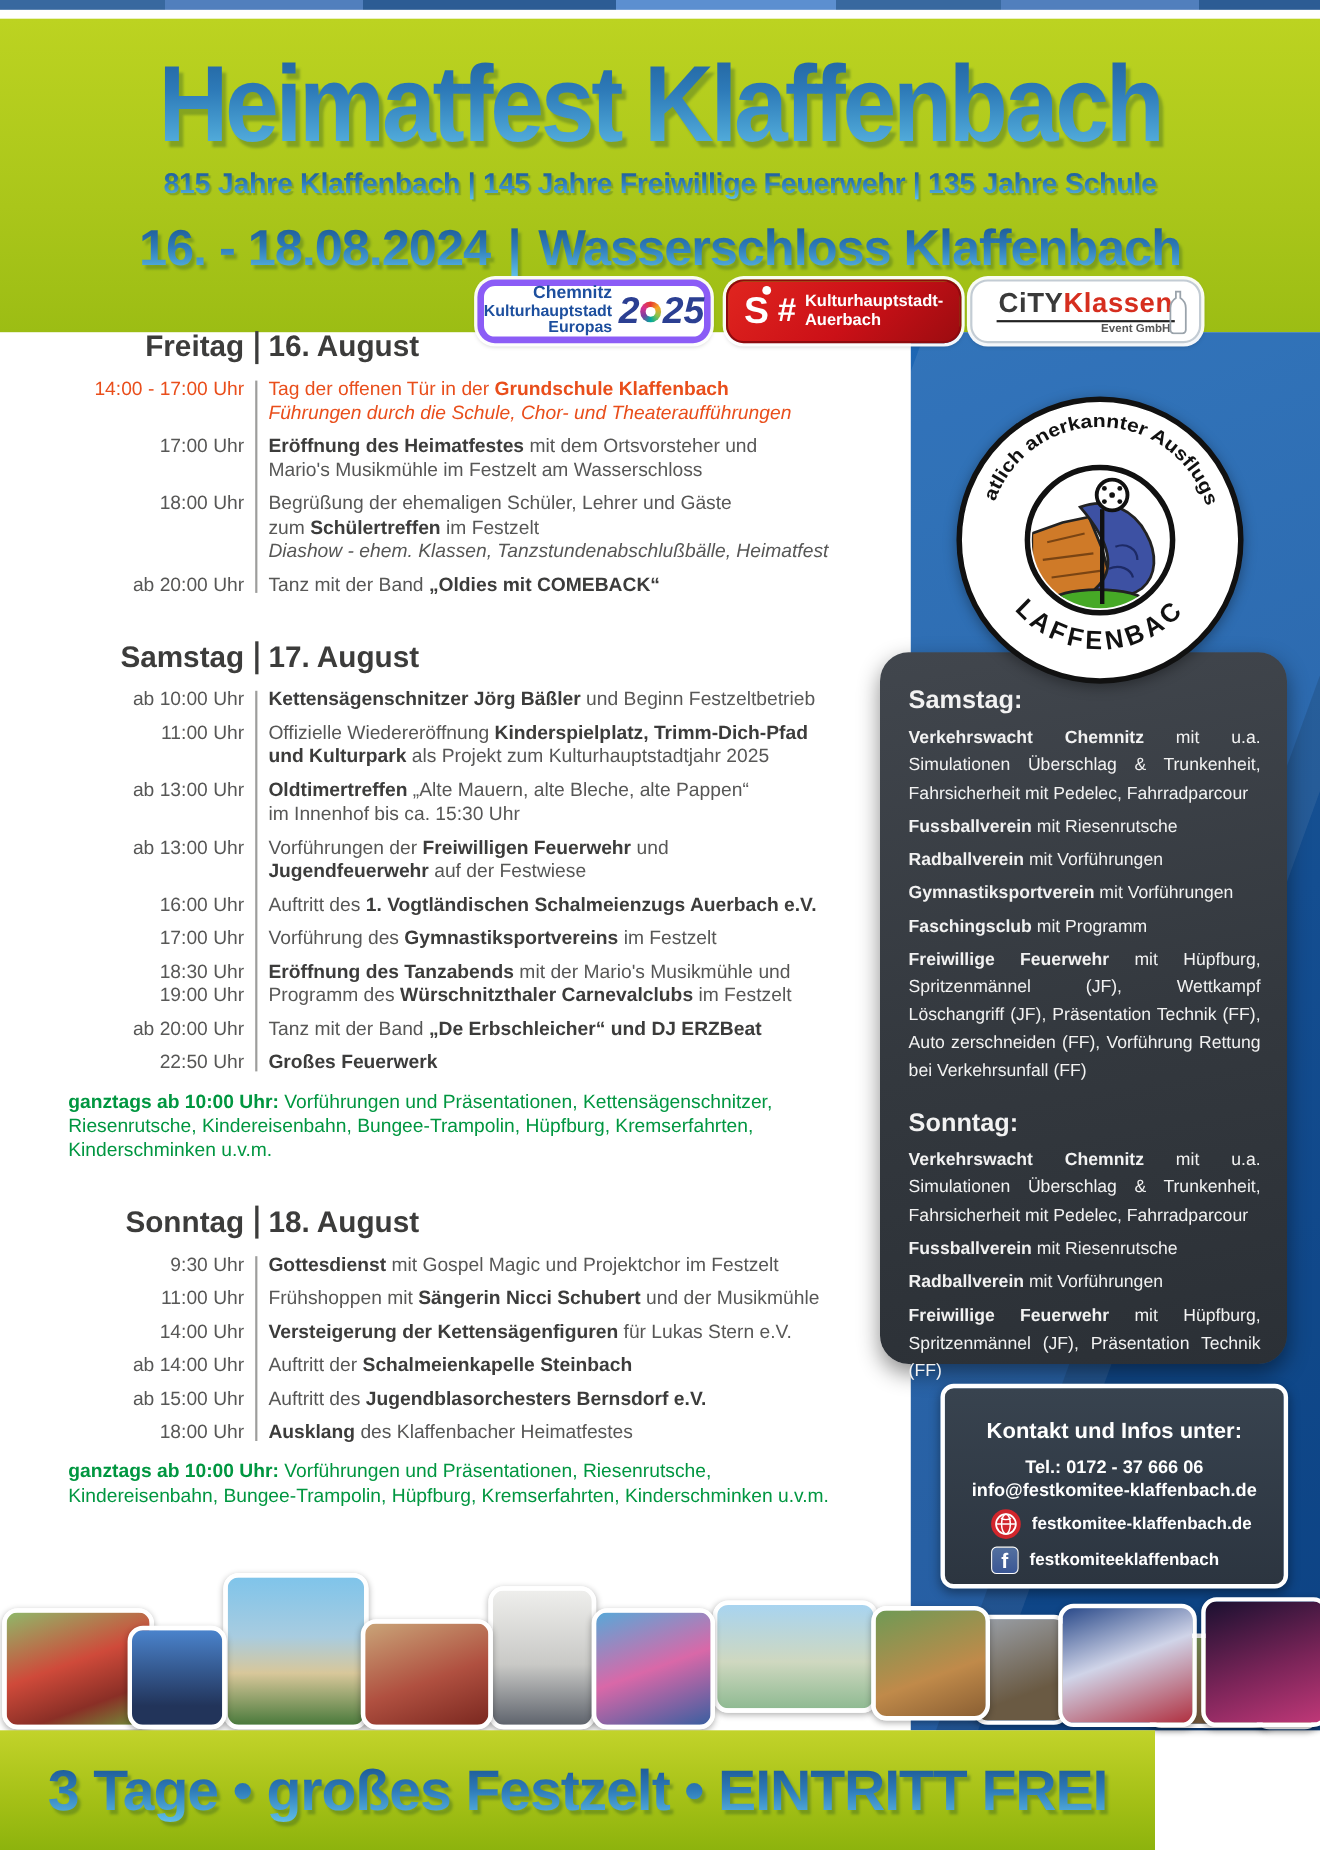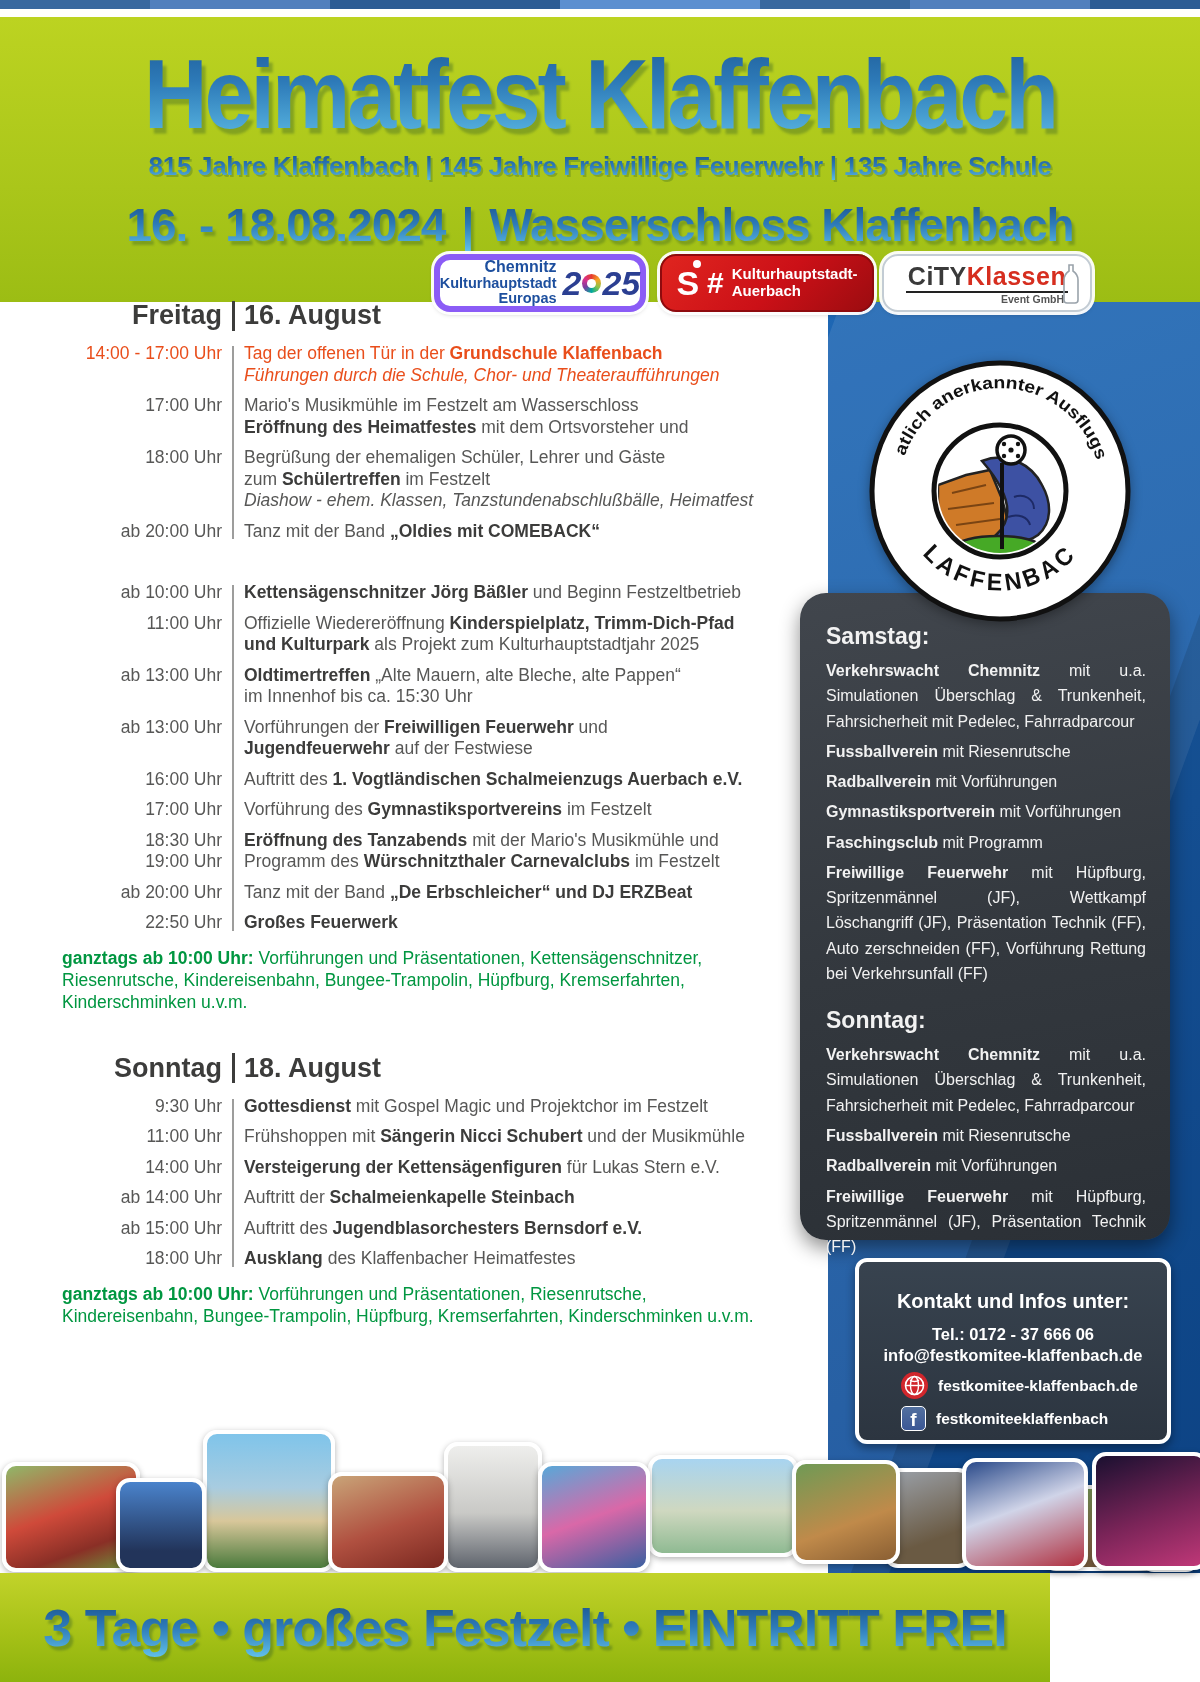--- a/index.html
+++ b/index.html
@@ -259,22 +259,22 @@
               <div class="line"><span>Tag der offenen Tür in der </span><span class="b">Grundschule Klaffenbach</span></div>
               <div class="line it"><span>Führungen durch die Schule, Chor- und Theateraufführungen</span></div>
             </div>
           </div>
           <div class="row">
             <div class="time">
               <div>17:00 Uhr</div>
             </div>
             <div class="spacer"></div>
             <div class="text">
+              <div class="line"><span class="b">Eröffnung des Heimatfestes</span><span> mit dem Ortsvorsteher und</span></div>
               <div class="line"><span>Mario's Musikmühle im Festzelt am Wasserschloss</span></div>
-              <div class="line"><span class="b">Eröffnung des Heimatfestes</span><span> mit dem Ortsvorsteher und</span></div>
             </div>
           </div>
           <div class="row">
             <div class="time">
               <div>18:00 Uhr</div>
             </div>
             <div class="spacer"></div>
             <div class="text">
               <div class="line"><span>Begrüßung der ehemaligen Schüler, Lehrer und Gäste</span></div>
               <div class="line"><span>zum </span><span class="b">Schülertreffen</span><span> im Festzelt</span></div>
@@ -286,20 +286,25 @@
               <div>ab 20:00 Uhr</div>
             </div>
             <div class="spacer"></div>
             <div class="text">
               <div class="line"><span>Tanz mit der Band </span><span class="b">„Oldies mit COMEBACK“</span></div>
             </div>
           </div>
         </div>
       </div>
       <div class="day-block">
+        <div class="day-header">
+          <div class="day-name">Samstag</div>
+          <div class="day-bar"></div>
+          <div class="day-date">17. August</div>
+        </div>
         <div class="rows">
           <div class="row">
             <div class="time">
               <div>ab 10:00 Uhr</div>
             </div>
             <div class="spacer"></div>
             <div class="text">
               <div class="line"><span class="b">Kettensägenschnitzer Jörg Bäßler</span><span> und Beginn Festzeltbetrieb</span></div>
             </div>
           </div>

